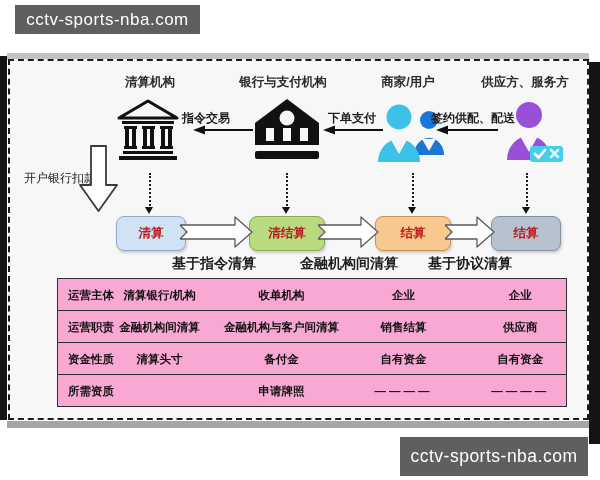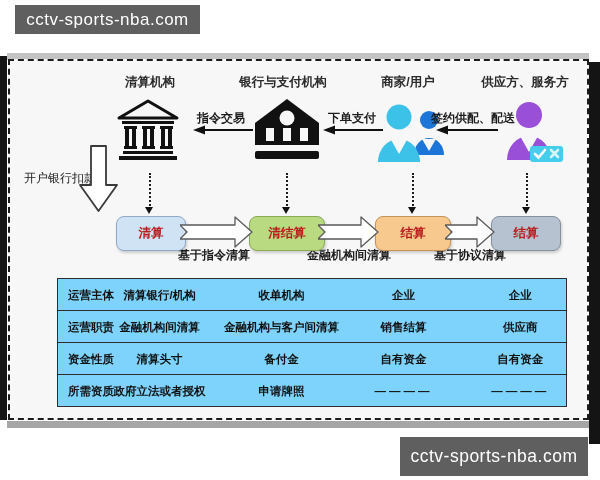--- a/index.html
+++ b/index.html
@@ -13,36 +13,36 @@
   .bar-right{position:absolute;left:589px;top:62px;width:11px;height:382px;background:#141414;}
   .gray-top{position:absolute;left:7px;top:53px;width:582px;height:7px;background:#c3c3c3;}
   .gray-bottom{position:absolute;left:7px;top:421px;width:582px;height:7px;background:#a6a6a6;}
   .diagram{position:absolute;left:8px;top:59px;width:577px;height:357px;background:#f7f7f7;
            border:2px dashed #1c1c1c;}
   .abs{position:absolute;}
   .hdr{position:absolute;top:13px;transform:translateX(-50%);font-size:12.5px;font-weight:700;
        color:#2b2b2b;white-space:nowrap;}
   .alabel{position:absolute;top:49px;transform:translateX(-50%);font-size:12px;font-weight:700;
           color:#1d1d1d;white-space:nowrap;}
-  .flowlabel{position:absolute;top:186px;transform:translateX(-50%);font-size:12px;font-weight:700;
+  .flowlabel{position:absolute;top:194px;transform:translateX(-50%);font-size:14px;font-weight:700;
              color:#1d1d1d;white-space:nowrap;}
   .connector{position:absolute;top:112px;height:33px;width:0;border-left:2px dotted #1c1c1c;}
   .connhead{position:absolute;top:146px;width:0;height:0;border-left:4px solid transparent;
             border-right:4px solid transparent;border-top:7px solid #111;}
   .fbox{position:absolute;top:155px;height:33px;border-radius:8px;display:flex;align-items:center;
         justify-content:center;font-size:12.5px;font-weight:700;color:#b91c1c;
         box-shadow:1px 2px 3px rgba(0,0,0,.18);z-index:2;}
   .fbox0{left:106px;width:68px;border:1.5px solid #8fa9c7;}
   .fbox1{left:239px;width:74px;border:1.5px solid #8aab55;}
   .fbox2{left:365px;width:74px;border:1.5px solid #c59257;}
   .fbox3{left:481px;width:68px;border:1.5px solid #85919f;}
   .fatarrow{position:absolute;top:155px;z-index:3;}
   .sidearrowlabel{position:absolute;left:14px;top:109px;font-size:12px;font-weight:400;color:#1d1d1d;
                   white-space:nowrap;}
-  .tbl{position:absolute;left:47px;top:217px;width:508px;background:#7dd3fc;
+  .tbl{position:absolute;left:47px;top:217px;width:508px;background:#f9a8d4;
        border:1.5px solid #2e2e2e;text-decoration:underline;}
   .trow{position:relative;height:31px;}
   .trow + .trow{border-top:1.5px solid #2e2e2e;}
   .tcell{position:absolute;top:50%;transform:translate(-50%,-50%);font-size:11.5px;font-weight:700;
          color:#111;white-space:nowrap;}
   .cl{left:6.5%;} .c1{left:20%;} .c2{left:44%;} .c3{left:68%;} .c4{left:91%;}
   .dash{letter-spacing:3px;}
 </style>
 </head>
 <body>
@@ -105,21 +105,21 @@
       <circle cx="34" cy="14" r="13" fill="#9a4fd8"></circle>
       <path d="M12,59 a22,24 0 0 1 44,0 z" fill="#9a4fd8"></path>
       <polygon points="25,35 43,35 34,51" fill="#f7f7f7"></polygon>
       <g>
         <rect x="35" y="45" width="33" height="16" rx="3" fill="#45cdec"></rect>
         <path d="M40,53 l3.5,3.5 L50,49" stroke="#ffffff" stroke-width="2.6" fill="none" stroke-linecap="round"></path>
         <path d="M56,49 l7,7 M63,49 l-7,7" stroke="#d8f6ff" stroke-width="2.6" stroke-linecap="round"></path>
       </g>
     </svg>
 
-    <div class="alabel" style="left:211px">指令交易</div>
+    <div class="alabel" style="left:196px">指令交易</div>
     <svg class="abs" style="left:182px;top:63px" width="62" height="12" viewBox="0 0 62 12">
       <polygon points="1,6 13,1.5 13,10.5" fill="#111"></polygon>
       <line x1="13" y1="6" x2="61" y2="6" stroke="#111" stroke-width="2"></line>
     </svg>
 
     <div class="alabel" style="left:342px">下单支付</div>
     <svg class="abs" style="left:312px;top:63px" width="62" height="12" viewBox="0 0 62 12">
       <polygon points="1,6 13,1.5 13,10.5" fill="#111"></polygon>
       <line x1="13" y1="6" x2="61" y2="6" stroke="#111" stroke-width="2"></line>
     </svg>
@@ -180,21 +180,20 @@
       </div>
       <div class="trow">
         <span class="tcell cl">资金性质</span>
         <span class="tcell c1">清算头寸</span>
         <span class="tcell c2">备付金</span>
         <span class="tcell c3">自有资金</span>
         <span class="tcell c4">自有资金</span>
       </div>
       <div class="trow">
         <span class="tcell cl">所需资质</span>
-        <span class="tcell c1">政府立法或者授权</span>
         <span class="tcell c2">申请牌照</span>
         <span class="tcell c3 dash">————</span>
         <span class="tcell c4 dash">————</span>
       </div>
     </div>
 
   </div>
 
   <div class="wm wm-bottom">cctv-sports-nba.com</div>
 

